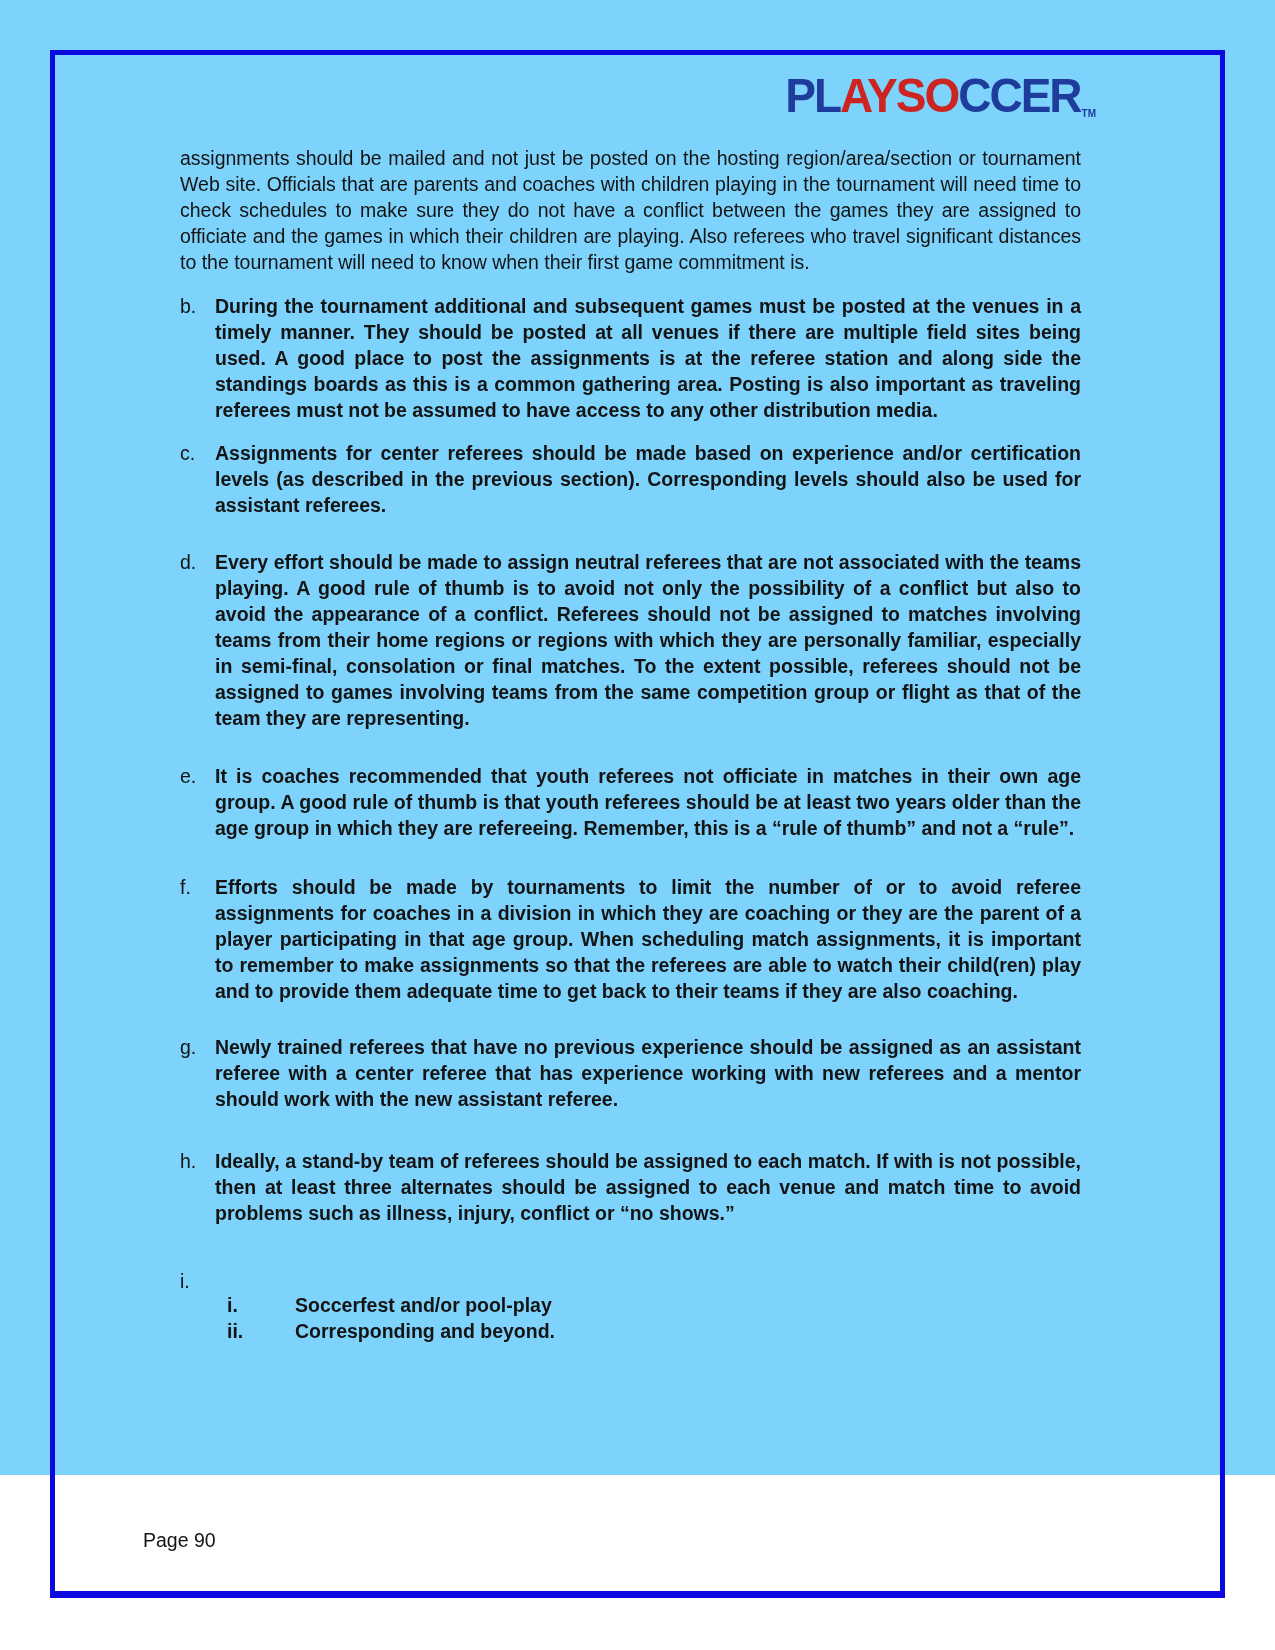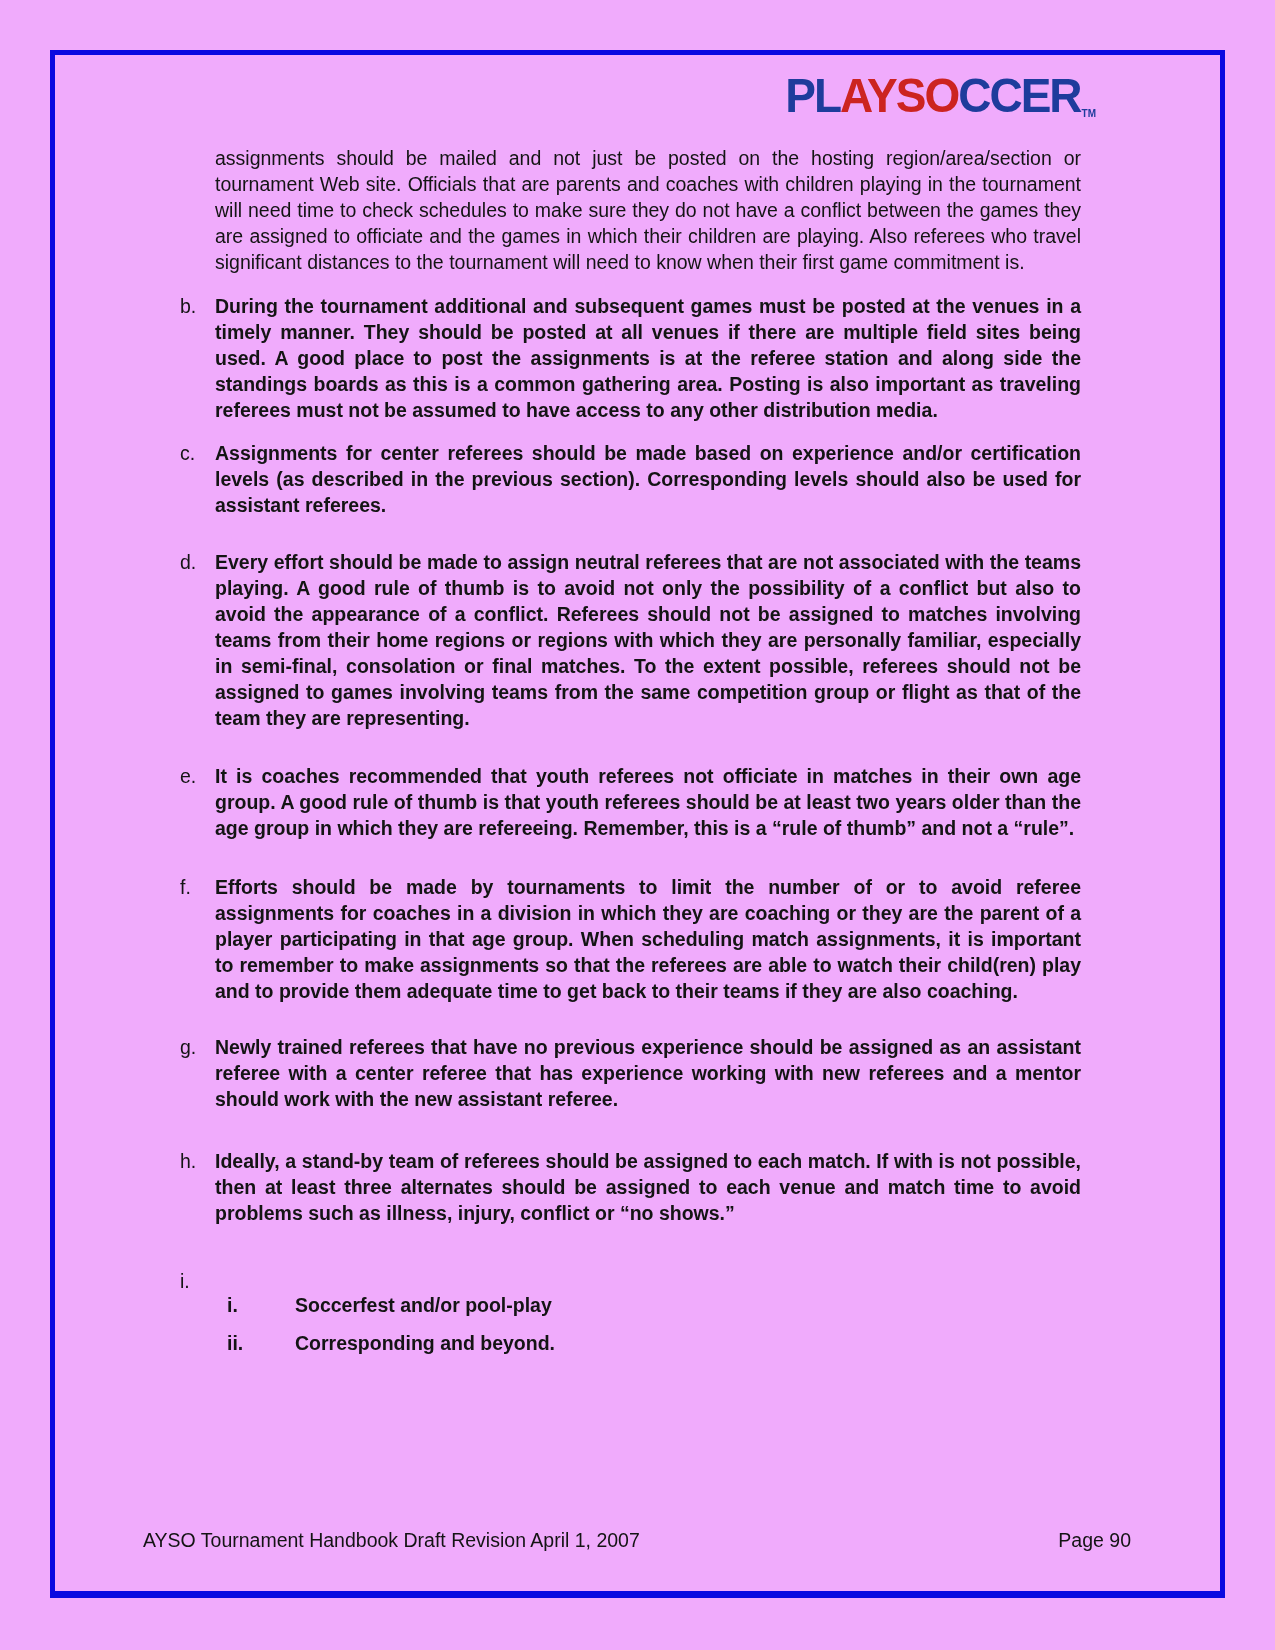--- a/index.html
+++ b/index.html
@@ -7,21 +7,21 @@
     --logo-blue: #1e3c9c;
     --logo-red: #cc2420;
   }
   * { margin: 0; padding: 0; box-sizing: border-box; }
   html, body {
     width: 1275px; height: 1650px;
     background: #ffffff;
     font-family: "Liberation Sans", "DejaVu Sans", sans-serif;
     color: #141414;
   }
-  .page { position: relative; width: 1275px; height: 1650px; background: #f0abfc; }
+  .page { position: relative; width: 1275px; height: 1475px; background: #7dd3fc; }
 
   .frame {
     position: absolute;
     left: 50px; top: 50px;
     width: 1175px; height: 1548px;
     border: 5px solid var(--border);
     border-bottom-width: 7px;
   }
 
   .logo {
@@ -47,40 +47,39 @@
 
   .content {
     position: absolute;
     top: 0; left: 0; right: 0;
     padding: 90px 139px 0 125px;
     font-size: 19.5px;
     line-height: 26px;
   }
 
   .intro {
-    margin-left: 35px;
     text-align: justify;
   }
 
   .item { display: flex; }
   .item .lbl { flex: 0 0 35px; }
   .item .txt { flex: 1 1 auto; text-align: justify; font-weight: bold; }
 
   .m18 { margin-top: 18px; }
   .m17 { margin-top: 17px; }
   .m31 { margin-top: 31px; }
   .m32 { margin-top: 32px; }
   .m33 { margin-top: 33px; }
   .m30 { margin-top: 30px; }
   .m36 { margin-top: 36px; }
   .m42 { margin-top: 42px; }
 
   .sublist { margin-top: 24px; margin-left: 12px; }
   .subitem { display: flex; }
-  .subitem + .subitem { margin-top: 12px; }
+  .subitem + .subitem { }
   .subitem .slbl { flex: 0 0 68px; }
   .subitem .stxt { flex: 1 1 auto; }
 
   .footer {
     position: absolute;
     left: 88px; right: 89px; bottom: 38px;
     display: flex;
     justify-content: space-between;
     font-size: 19.5px;
     line-height: 26px;
@@ -147,18 +146,17 @@
               <span class="slbl">ii.</span>
               <span class="stxt">Corresponding and beyond.</span>
             </span>
           </span>
         </span>
       </div>
 
     </div>
 
     <div class="footer">
-      <span>AYSO Tournament Handbook Draft Revision April 1, 2007</span>
       <span>Page 90</span>
     </div>
 
   </div>
 </div>
 
 </body></html>

